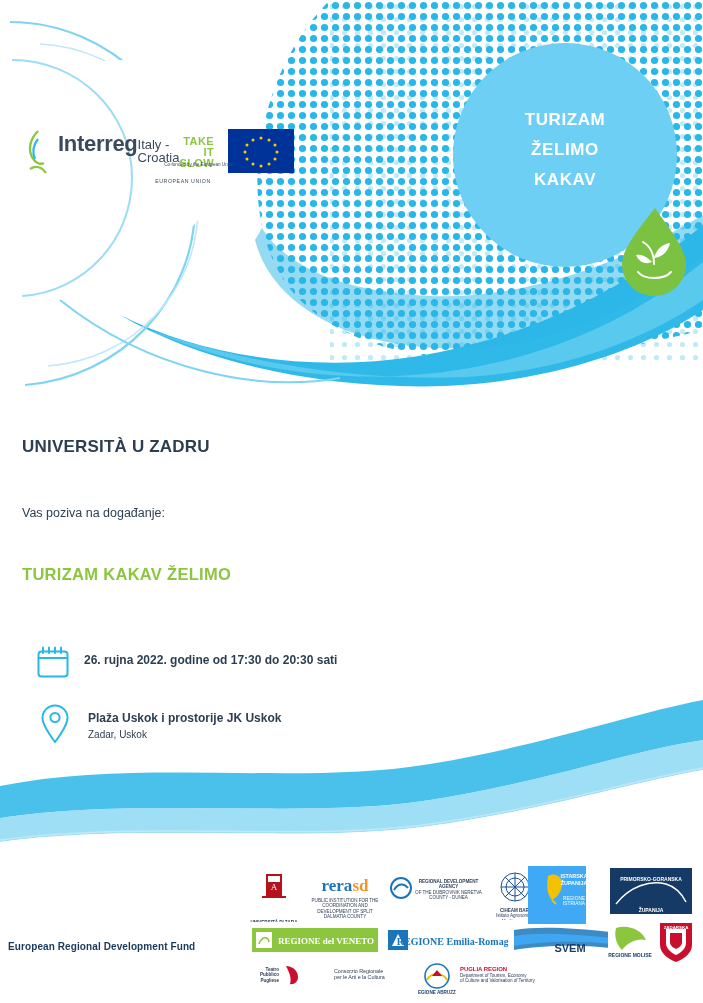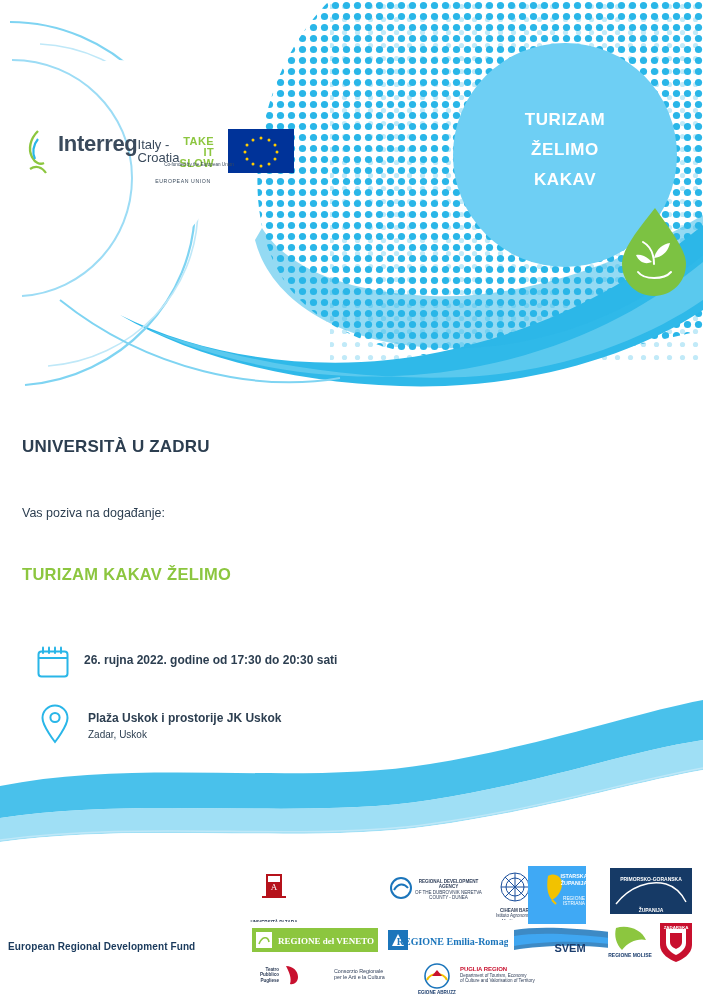--- a/index.html
+++ b/index.html
@@ -348,20 +348,27 @@
       <path d="M20,6 h12 v6 h-12 z" fill="#ffffff"></path>
       <text x="26" y="20" font-size="9" font-family="Liberation Serif, serif" fill="#ffffff" text-anchor="middle">A</text>
       <rect x="14" y="26" width="24" height="2" fill="#b5121b"></rect>
     </svg>
     <div class="tile-txt" style="margin-top:-6px;">
       <span class="tile-strong">UNIVERSITÀ DI ZARA</span><br>
       
     </div>
   </div>
 
+  <div class="logo-tile" style="left:68px; top:14px; width:78px; height:44px;">
+    <div style="display:flex; align-items:baseline; justify-content:center;">
+      <span style="font-size:17px; font-weight:bold; color:#1b75bb; font-family:'Liberation Serif', serif;">rera</span>
+      <span style="font-size:17px; font-weight:bold; color:#f7941e; font-family:'Liberation Serif', serif;">sd</span>
+    </div>
+    <div class="tile-txt" style="margin-top:2px;">PUBLIC INSTITUTION FOR THE COORDINATION AND DEVELOPMENT OF SPLIT DALMATIA COUNTY</div>
+  </div>
 
   <div class="logo-tile" style="left:152px; top:12px; width:92px; height:44px;">
     <svg width="22" height="22" viewBox="0 0 22 22" style="float:left; margin:3px 3px 0 0;">
       <circle cx="11" cy="11" r="10" fill="none" stroke="#1b75bb" stroke-width="2"></circle>
       <path d="M4,13 C8,6 14,6 18,11" fill="none" stroke="#1b75bb" stroke-width="2"></path>
     </svg>
     <div class="tile-txt" style="padding-top:5px;">
       <span class="tile-strong">REGIONAL DEVELOPMENT AGENCY</span><br>
       <span>OF THE DUBROVNIK NERETVA COUNTY - DUNEA</span>
     </div>

